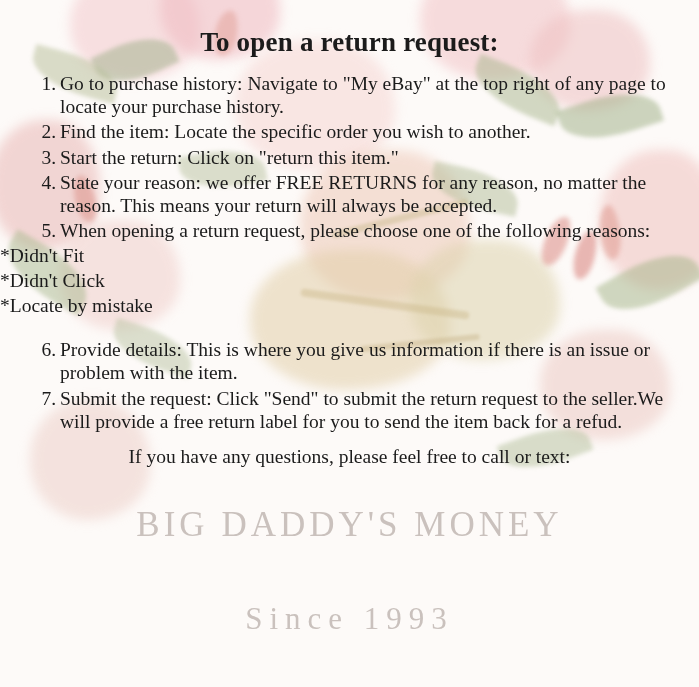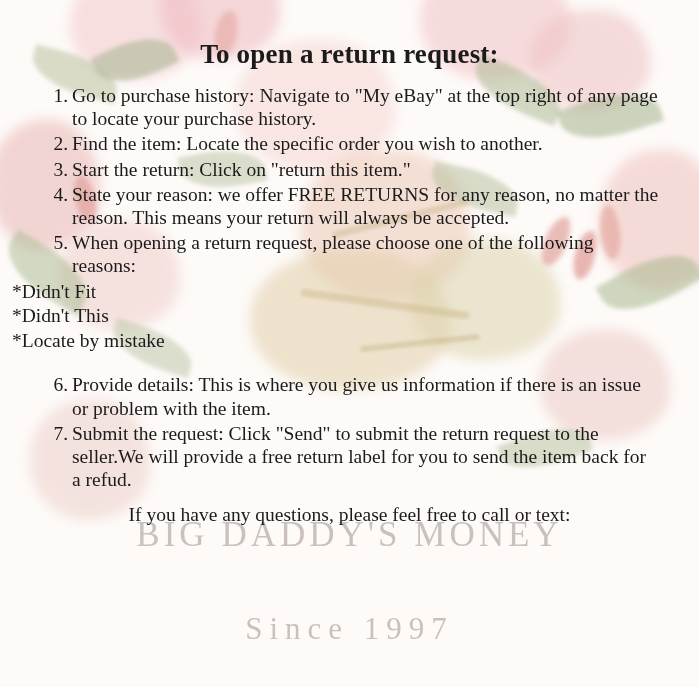--- a/index.html
+++ b/index.html
@@ -58,38 +58,37 @@
     position: absolute;
     left: 0;
     width: 699px;
     text-align: center;
     color: #b9afaa;
     opacity: .75;
     font-family: "Liberation Serif", serif;
     letter-spacing: 3px;
     pointer-events: none;
     white-space: nowrap;
-    margin-top: 10px;
   }
   #wm-main {
     top: 505px;
     font-size: 35px;
     letter-spacing: 4px;
   }
   #wm-sub {
     top: 601px;
     font-size: 31px;
     letter-spacing: 7px;
   }
 
   
   .content {
     position: relative;
     z-index: 5;
-    padding: 12px;
+    padding: 0;
   }
   h1 {
     margin: 0;
     padding-top: 27px;
     text-align: center;
     font-size: 27px;
     font-weight: bold;
     letter-spacing: .2px;
     font-family: "Liberation Serif", serif;
   }
@@ -174,21 +173,21 @@
     <div class="petal" style="left:600px; top:205px; width:20px; height:55px; background:#e09a90; transform:rotate(-8deg);"></div>
     <div class="petal" style="left:75px;  top:175px; width:20px; height:48px; background:#dd948c; transform:rotate(-16deg);"></div>
     <div class="petal" style="left:215px; top:10px;  width:22px; height:46px; background:#e3a49c; transform:rotate(8deg);"></div>
 
     <div class="stem" style="left:330px; top:215px; width:140px; height:7px; background:#c8b98c; transform:rotate(-14deg); border-radius:4px;"></div>
     <div class="stem" style="left:300px; top:300px; width:170px; height:8px; background:#ccb98b; transform:rotate(8deg); border-radius:4px;"></div>
     <div class="stem" style="left:360px; top:340px; width:120px; height:6px; background:#c6b489; transform:rotate(-6deg); border-radius:4px;"></div>
   </div>
 
   <div class="watermark" id="wm-main">BIG DADDY'S MONEY</div>
-  <div class="watermark" id="wm-sub">Since 1997</div>
+  <div class="watermark" id="wm-sub">Since 1993</div>
 
   <div class="content">
 
     <h1>To open a return request:</h1>
 
     <ol class="steps">
       <li>
         <span class="num">1.</span>
         <span>Go to purchase history: Navigate to "My eBay" at the top right of any page to locate your purchase history.</span>
       </li>
@@ -205,21 +204,21 @@
         <span>State your reason: we offer FREE RETURNS for any reason, no matter the reason. This means your return will always be accepted.</span>
       </li>
       <li>
         <span class="num">5.</span>
         <span>When opening a return request, please choose one of the following reasons:</span>
       </li>
     </ol>
 
     <ul class="reasons">
       <li>*Didn't Fit</li>
-      <li>*Didn't This</li>
+      <li>*Didn't Click</li>
       <li>*Locate by mistake</li>
     </ul>
 
 
     <ol class="steps" start="6">
       <li>
         <span class="num">6.</span>
         <span>Provide details: This is where you give us information if there is an issue or problem with the item.</span>
       </li>
       <li>

